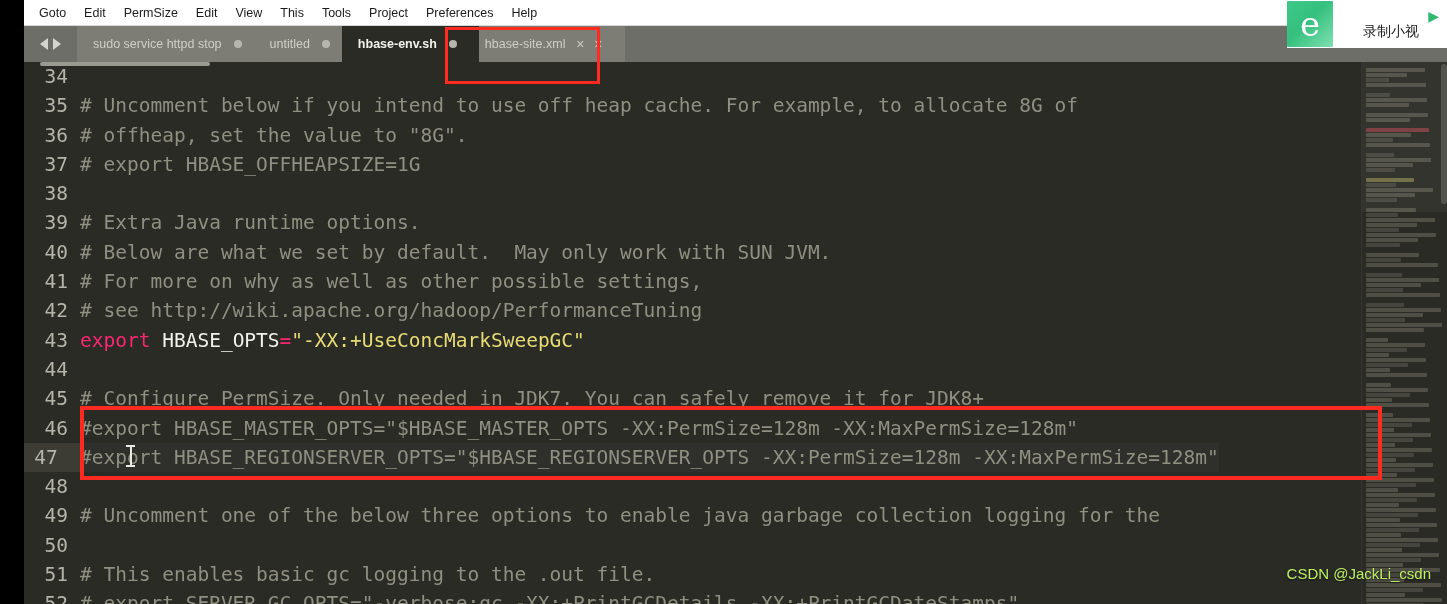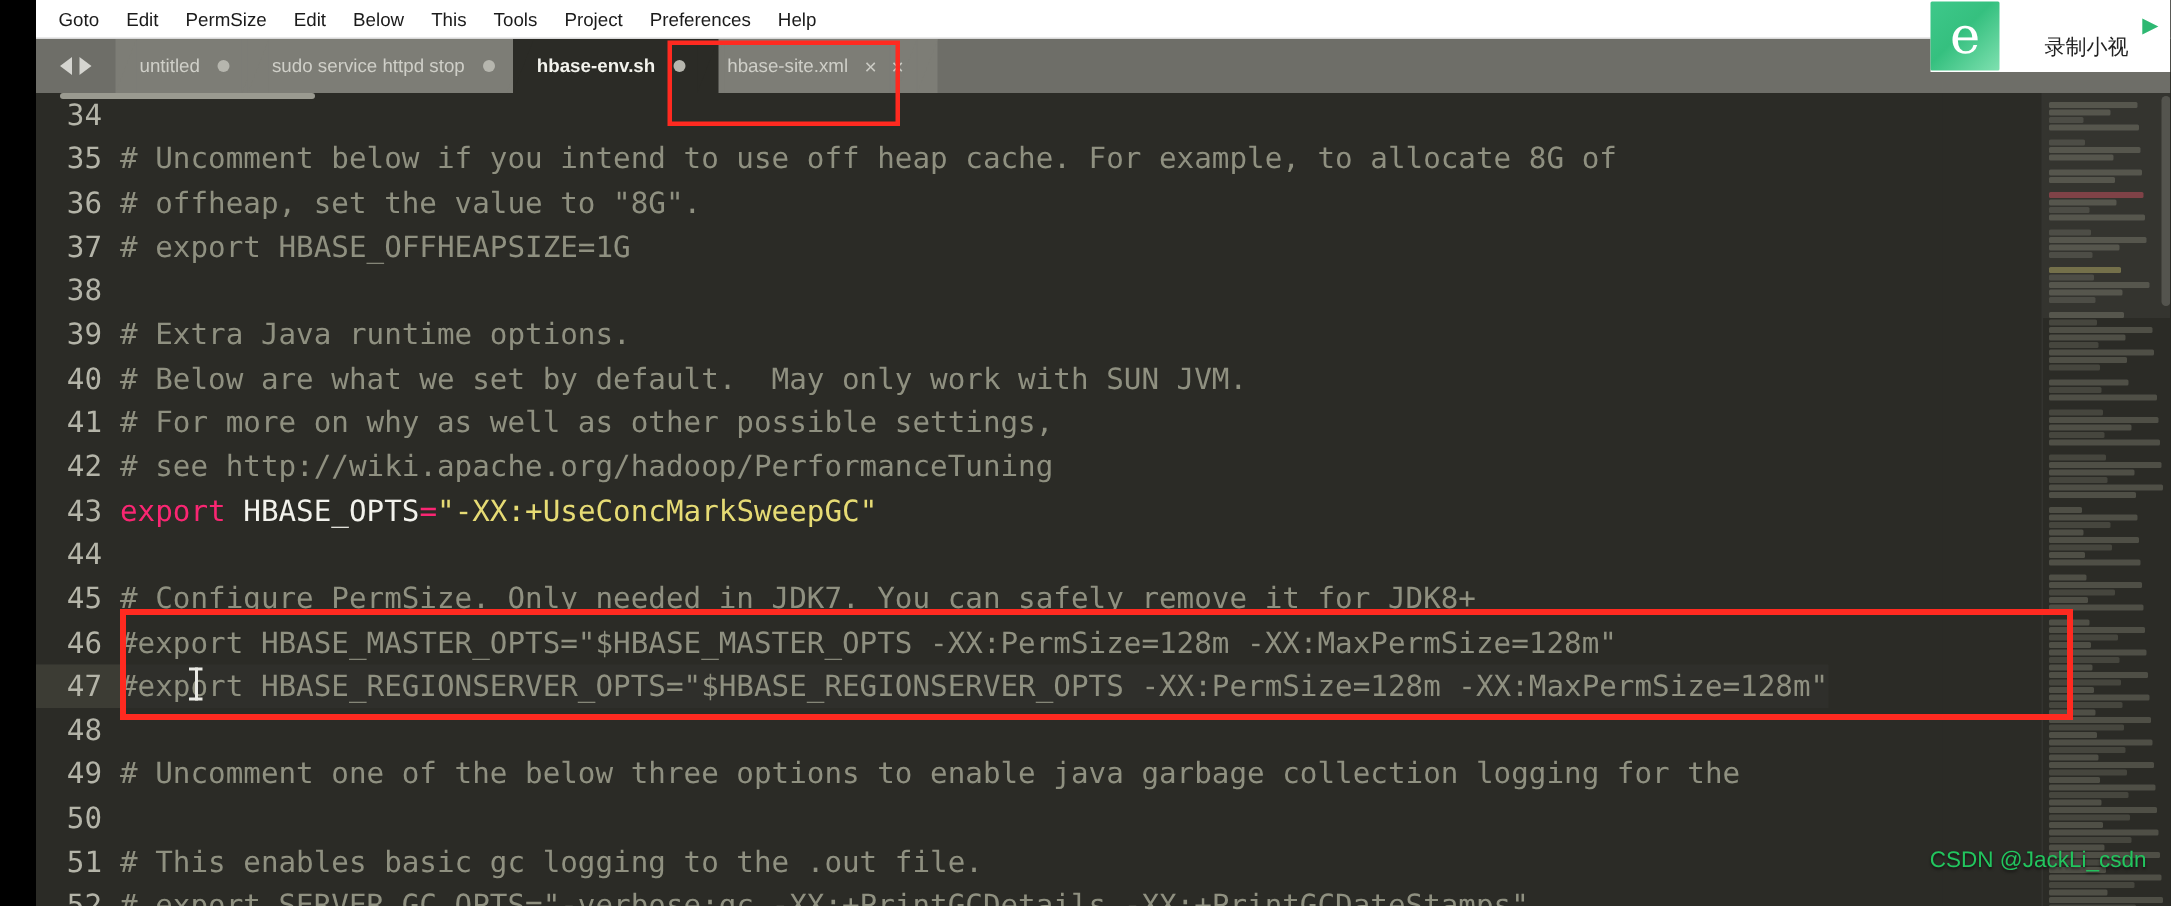--- a/index.html
+++ b/index.html
@@ -88,21 +88,21 @@
     position:absolute;left:0;top:0;
     font-family:"DejaVu Sans Mono","Liberation Mono",monospace;
     font-size:19.5px;line-height:29.3px;
     white-space:pre;
   }
   .ln{
     display:inline-block;width:56px;text-align:right;
     color:#b4b4a8;padding-right:12px;box-sizing:border-box;
   }
   .row{height:29.3px;}
-  .row.hl .ln{background:#3c3c34;}
+  .row.hl .ln{background:#3c3c34;text-align:center;}
   .row.hl{background:rgba(255,255,255,0.025);}
   .cmt{color:#8f9080;}
   .kw{color:#f92672;}
   .var{color:#f2f2ec;}
   .op{color:#f92672;}
   .str{color:#e6db74;}
 
   
   .code-highlight{
     position:absolute;left:80px;top:406px;width:1302px;height:74px;
@@ -152,21 +152,21 @@
   }
   .rec-text{
     flex:1;display:flex;flex-direction:column;align-items:center;justify-content:center;
     color:#222;font-size:14px;line-height:16px;padding-left:2px;
   }
   .rec-cam{color:#2eb872;font-size:14px;line-height:14px;align-self:flex-end;padding-right:8px;}
 
   
   .watermark{
     position:absolute;right:16px;bottom:22px;z-index:12;
-    color:#22c55e;font-size:15px;font-family:"Liberation Sans",sans-serif;
+    color:#bef264;font-size:15px;font-family:"Liberation Sans",sans-serif;
     text-shadow:0 1px 2px rgba(0,0,0,.6);
     margin-top:37px;
   }
 
   
   .cursor-ibeam{
     position:absolute;left:126px;top:445px;z-index:15;width:9px;height:22px;
   }
   .cursor-ibeam:before,.cursor-ibeam:after{
     content:"";position:absolute;left:0;width:9px;height:2px;background:#e9e9e4;
@@ -180,46 +180,46 @@
 
 <div id="app">
 
   <div class="left-strip"></div>
 
   <div class="menubar" id="menubar">
       <div class="menu-item">Goto</div>
       <div class="menu-item">Edit</div>
       <div class="menu-item">PermSize</div>
       <div class="menu-item">Edit</div>
-      <div class="menu-item">Below</div>
+      <div class="menu-item">View</div>
       <div class="menu-item">This</div>
       <div class="menu-item">Tools</div>
       <div class="menu-item">Project</div>
       <div class="menu-item">Preferences</div>
       <div class="menu-item">Help</div>
     </div>
 
   <div class="tabbar">
     <div class="tab-nav">
       <span class="tri left"></span>
       <span class="tri right"></span>
     </div>
     <div class="tabs" id="tablist">
         <div class="tab inactive">
           <div class="tab-skew-l"></div>
           <div class="tab-body">
-            <span class="tab-label">untitled</span>
+            <span class="tab-label">sudo service httpd stop</span>
           </div>
           <span class="tab-mark"></span>
           <div class="tab-skew-r"></div>
         </div>
         <div class="tab inactive">
           <div class="tab-skew-l"></div>
           <div class="tab-body">
-            <span class="tab-label">sudo service httpd stop</span>
+            <span class="tab-label">untitled</span>
           </div>
           <span class="tab-mark"></span>
           <div class="tab-skew-r"></div>
         </div>
         <div class="tab active">
           <div class="tab-skew-l"></div>
           <div class="tab-body">
             <span class="tab-label">hbase-env.sh</span>
           </div>
           <span class="tab-mark"></span>

